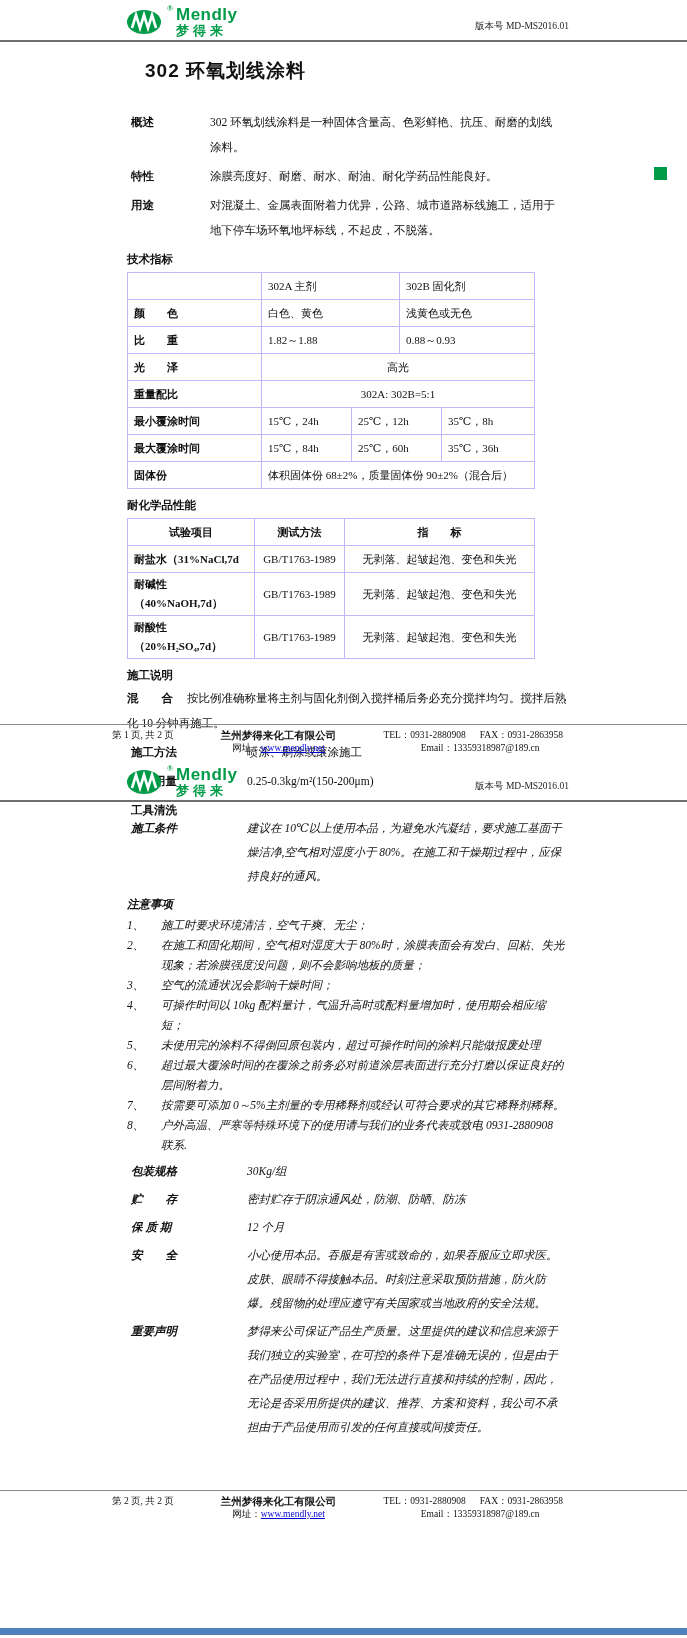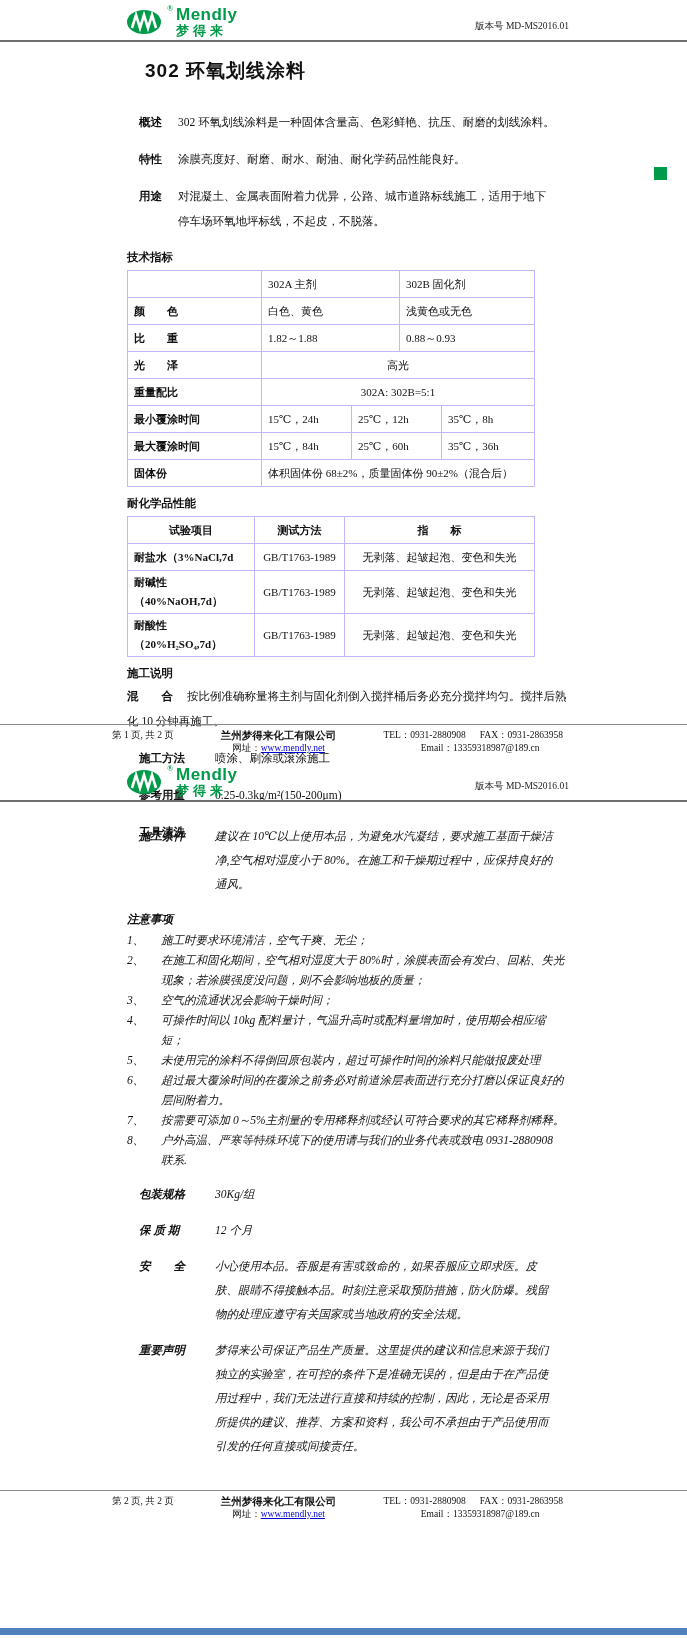--- a/index.html
+++ b/index.html
@@ -18,21 +18,21 @@
   .wm-en{color:#009B48;font-weight:bold;font-size:17px;
     font-family:"Liberation Sans","DejaVu Sans",sans-serif;letter-spacing:.5px;}
   .wm-cn{color:#009B48;font-weight:bold;font-size:13px;letter-spacing:4px;margin-top:1px;}
   .version{font-size:9.5px;color:#222;padding-bottom:4px;}
   .hrule{border-top:2px solid #6e6e6e;width:100%;}
   .hrule-thin{border-top:1.5px solid #8a8a8a;width:100%;}
   
   .content{padding:0 120px 0 127px;}
   h1.doc-title{font-size:19px;margin:16px 0 26px 18px;letter-spacing:1px;
     font-family:"Liberation Sans","DejaVu Sans",sans-serif;}
-  .lp{display:flex;line-height:25px;margin:12px;}
+  .lp{display:flex;line-height:25px;margin:4px;gap:40px;}
   .lp .lbl{font-weight:bold;flex-shrink:0;}
   .lp.intro .lbl{width:39px;}
   .lp.wide .lbl{width:76px;}
   .lp .txt{flex:1;}
   .sec-h{font-weight:bold;line-height:22px;margin-top:5px;}
   .mix{line-height:25px;margin:0;}
   .mix b{margin-right:14px;}
   
   table{border-collapse:collapse;table-layout:fixed;width:408px;margin:2px 0 4px 0;}
   td{border:1px solid #c4b5fd;padding:2px 6px;line-height:19px;height:22px;
@@ -156,21 +156,21 @@
           <col style="width:90px">
           <col style="width:190px">
         </colgroup>
       <tbody>
           <tr>
         <td class="c lblcell">试验项目</td>
         <td class="c lblcell">测试方法</td>
         <td class="c lblcell">指　　标</td>
       </tr>
       <tr>
-        <td class="lblcell">耐盐水（3%NaCl,7d</td>
+        <td class="lblcell">耐盐水（31%NaCl,7d</td>
         <td class="c">GB/T1763-1989</td>
         <td class="c">无剥落、起皱起泡、变色和失光</td>
       </tr>
       <tr>
         <td class="lblcell">耐碱性（40%NaOH,7d）</td>
         <td class="c">GB/T1763-1989</td>
         <td class="c">无剥落、起皱起泡、变色和失光</td>
       </tr>
       <tr>
         <td class="lblcell">耐酸性（20%H₂SO₄,7d）</td>
@@ -271,20 +271,24 @@
       <div class="note">
           <span class="num">8、</span>
           <span class="txt">户外高温、严寒等特殊环境下的使用请与我们的业务代表或致电 0931-2880908 联系.</span>
         </div>
 
       <div class="lp wide">
         <span class="lbl">包装规格</span>
         <span class="txt">30Kg/组</span>
       </div>
       <div class="lp wide">
+        <span class="lbl">贮　　存</span>
+        <span class="txt">密封贮存于阴凉通风处，防潮、防晒、防冻</span>
+      </div>
+      <div class="lp wide">
         <span class="lbl">保 质 期</span>
         <span class="txt">12 个月</span>
       </div>
       <div class="lp wide">
         <span class="lbl">安　　全</span>
         <span class="txt">小心使用本品。吞服是有害或致命的，如果吞服应立即求医。皮肤、眼睛不得接触本品。时刻注意采取预防措施，防火防爆。残留物的处理应遵守有关国家或当地政府的安全法规。</span>
       </div>
       <div class="lp wide">
         <span class="lbl">重要声明</span>
         <span class="txt">梦得来公司保证产品生产质量。这里提供的建议和信息来源于我们独立的实验室，在可控的条件下是准确无误的，但是由于在产品使用过程中，我们无法进行直接和持续的控制，因此，无论是否采用所提供的建议、推荐、方案和资料，我公司不承担由于产品使用而引发的任何直接或间接责任。</span>

